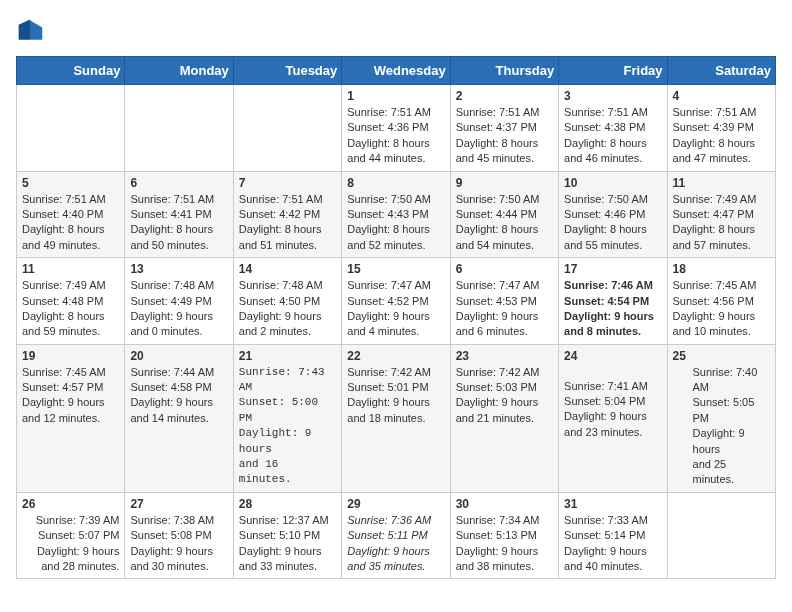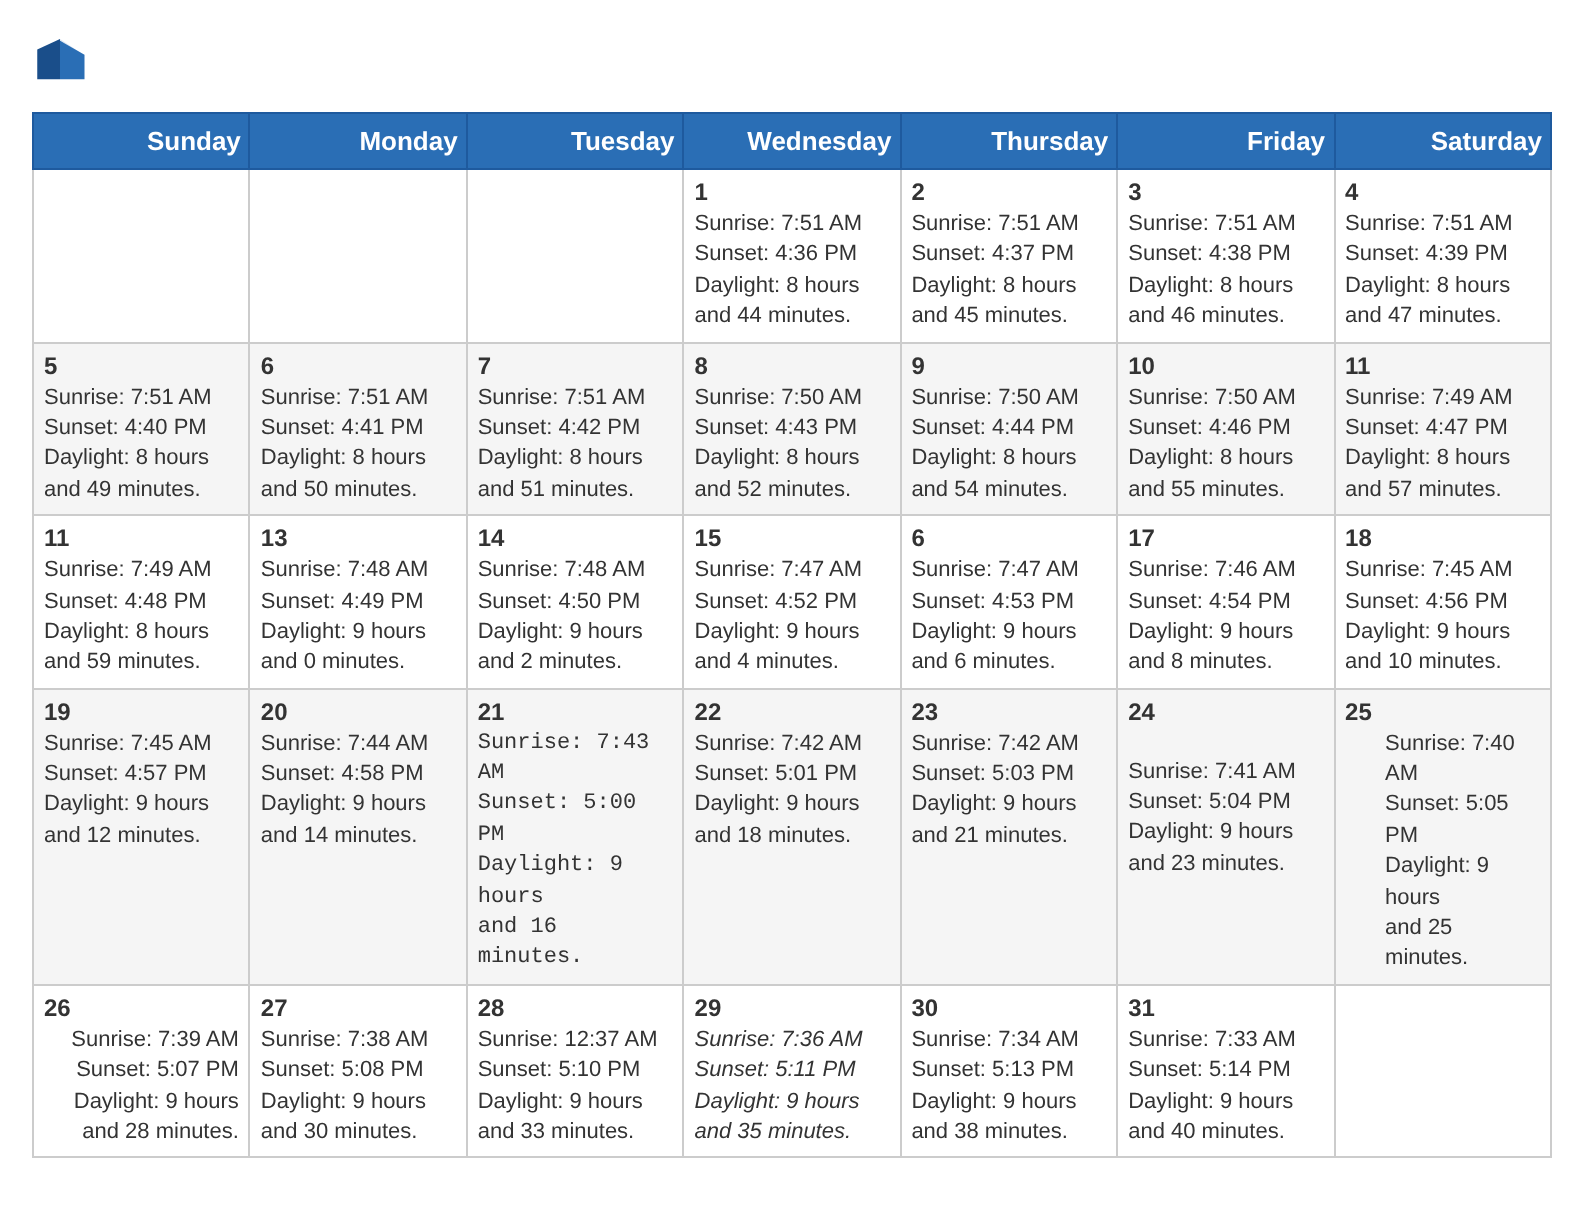--- a/index.html
+++ b/index.html
@@ -249,21 +249,21 @@
         </td>
         <td>
           <span class="day-number">6</span>
           <div class="day-info" style="white-space: pre-line;">Sunrise: 7:47 AM
 Sunset: 4:53 PM
 Daylight: 9 hours
 and 6 minutes.</div>
         </td>
         <td>
           <span class="day-number">17</span>
-          <div class="day-info" style="white-space: pre-line;">Sunrise: 7:46 AM
+          <div class="day-info" style="white-space: pre-line; font-weight: bold;">Sunrise: 7:46 AM
 Sunset: 4:54 PM
 Daylight: 9 hours
 and 8 minutes.</div>
         </td>
         <td>
           <span class="day-number">18</span>
           <div class="day-info" style="white-space: pre-line;">Sunrise: 7:45 AM
 Sunset: 4:56 PM
 Daylight: 9 hours
 and 10 minutes.</div>

